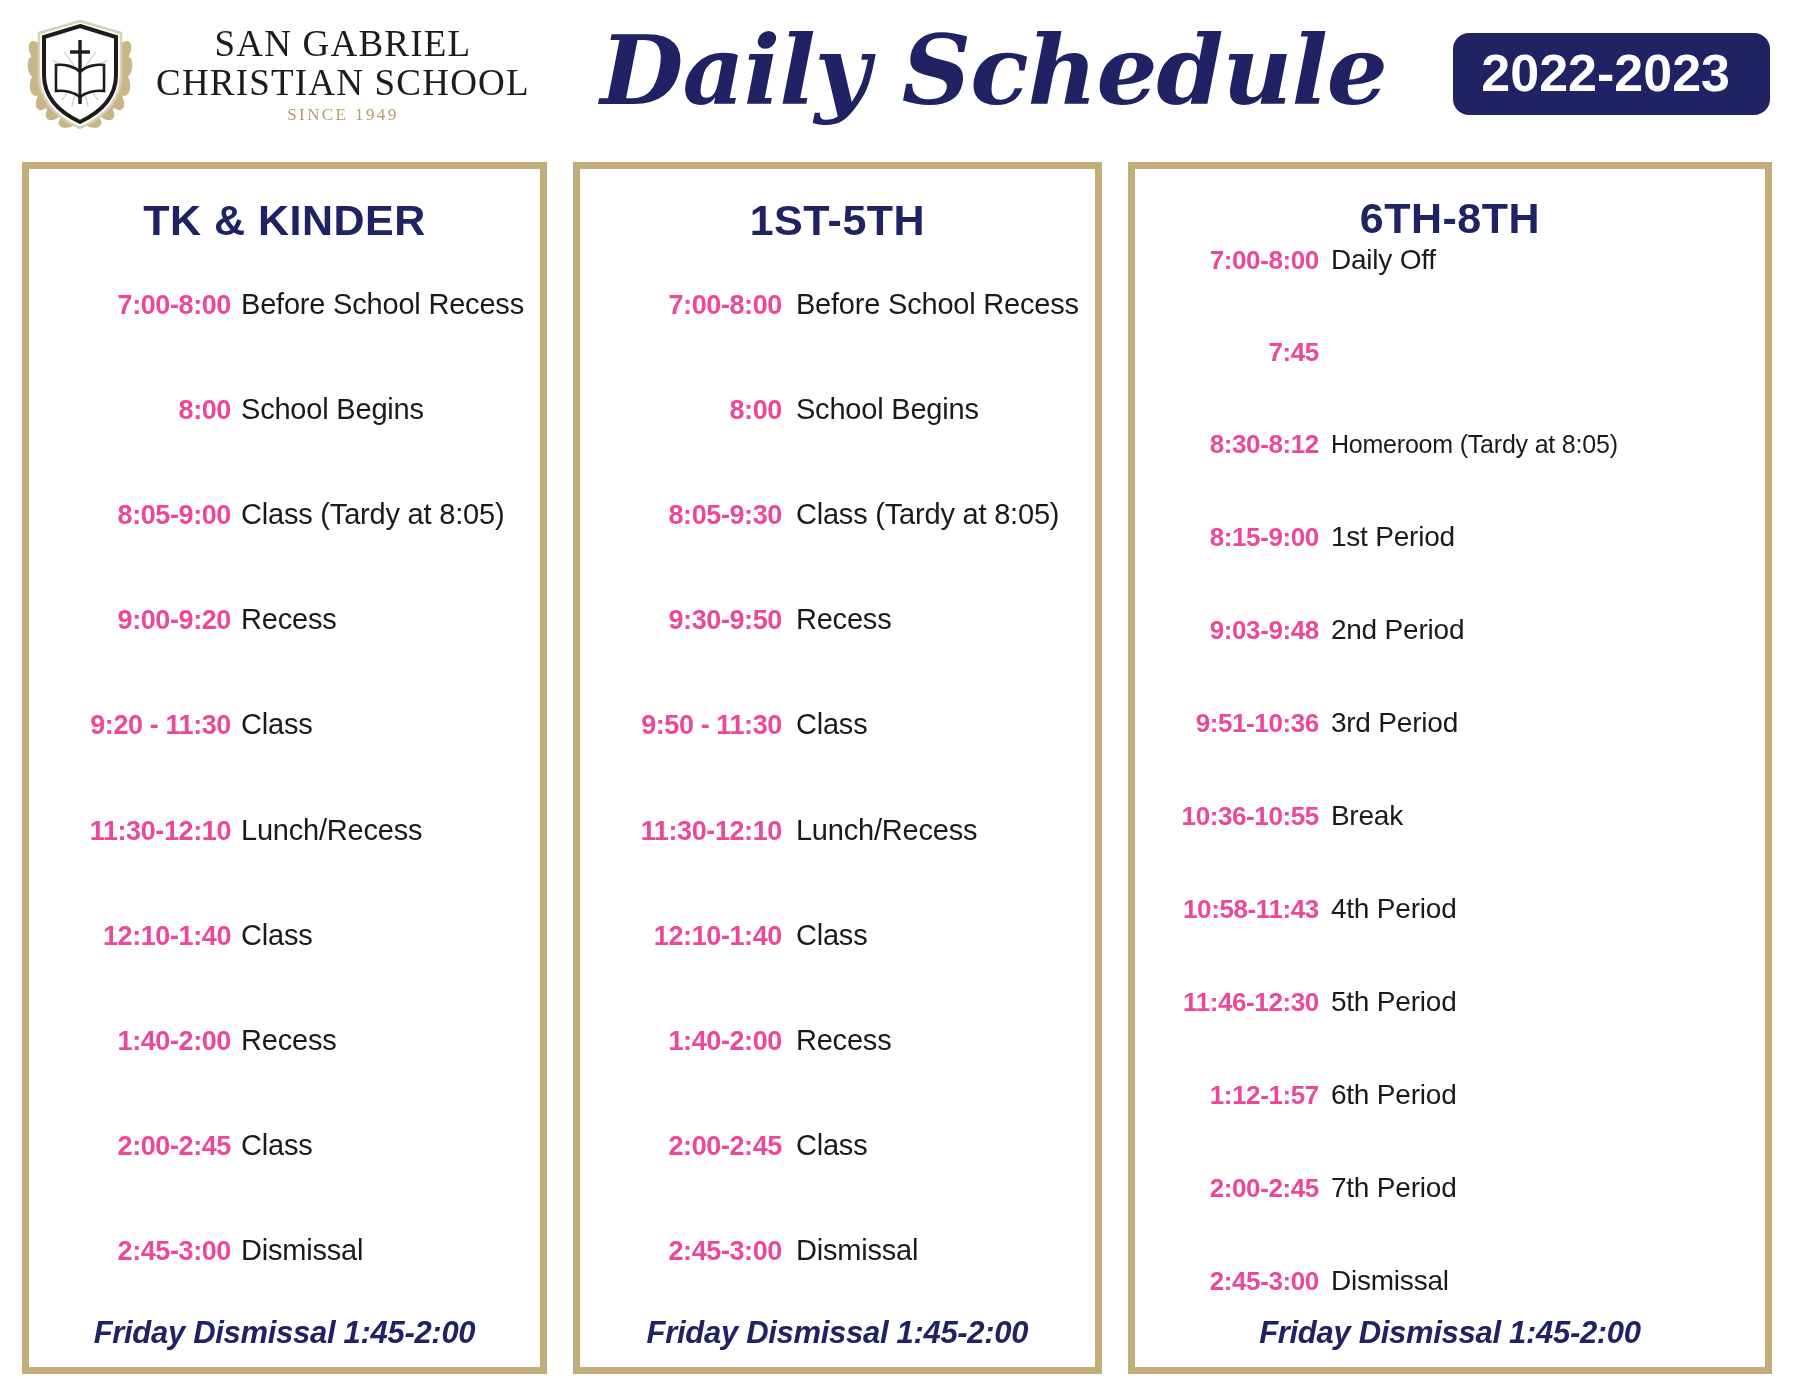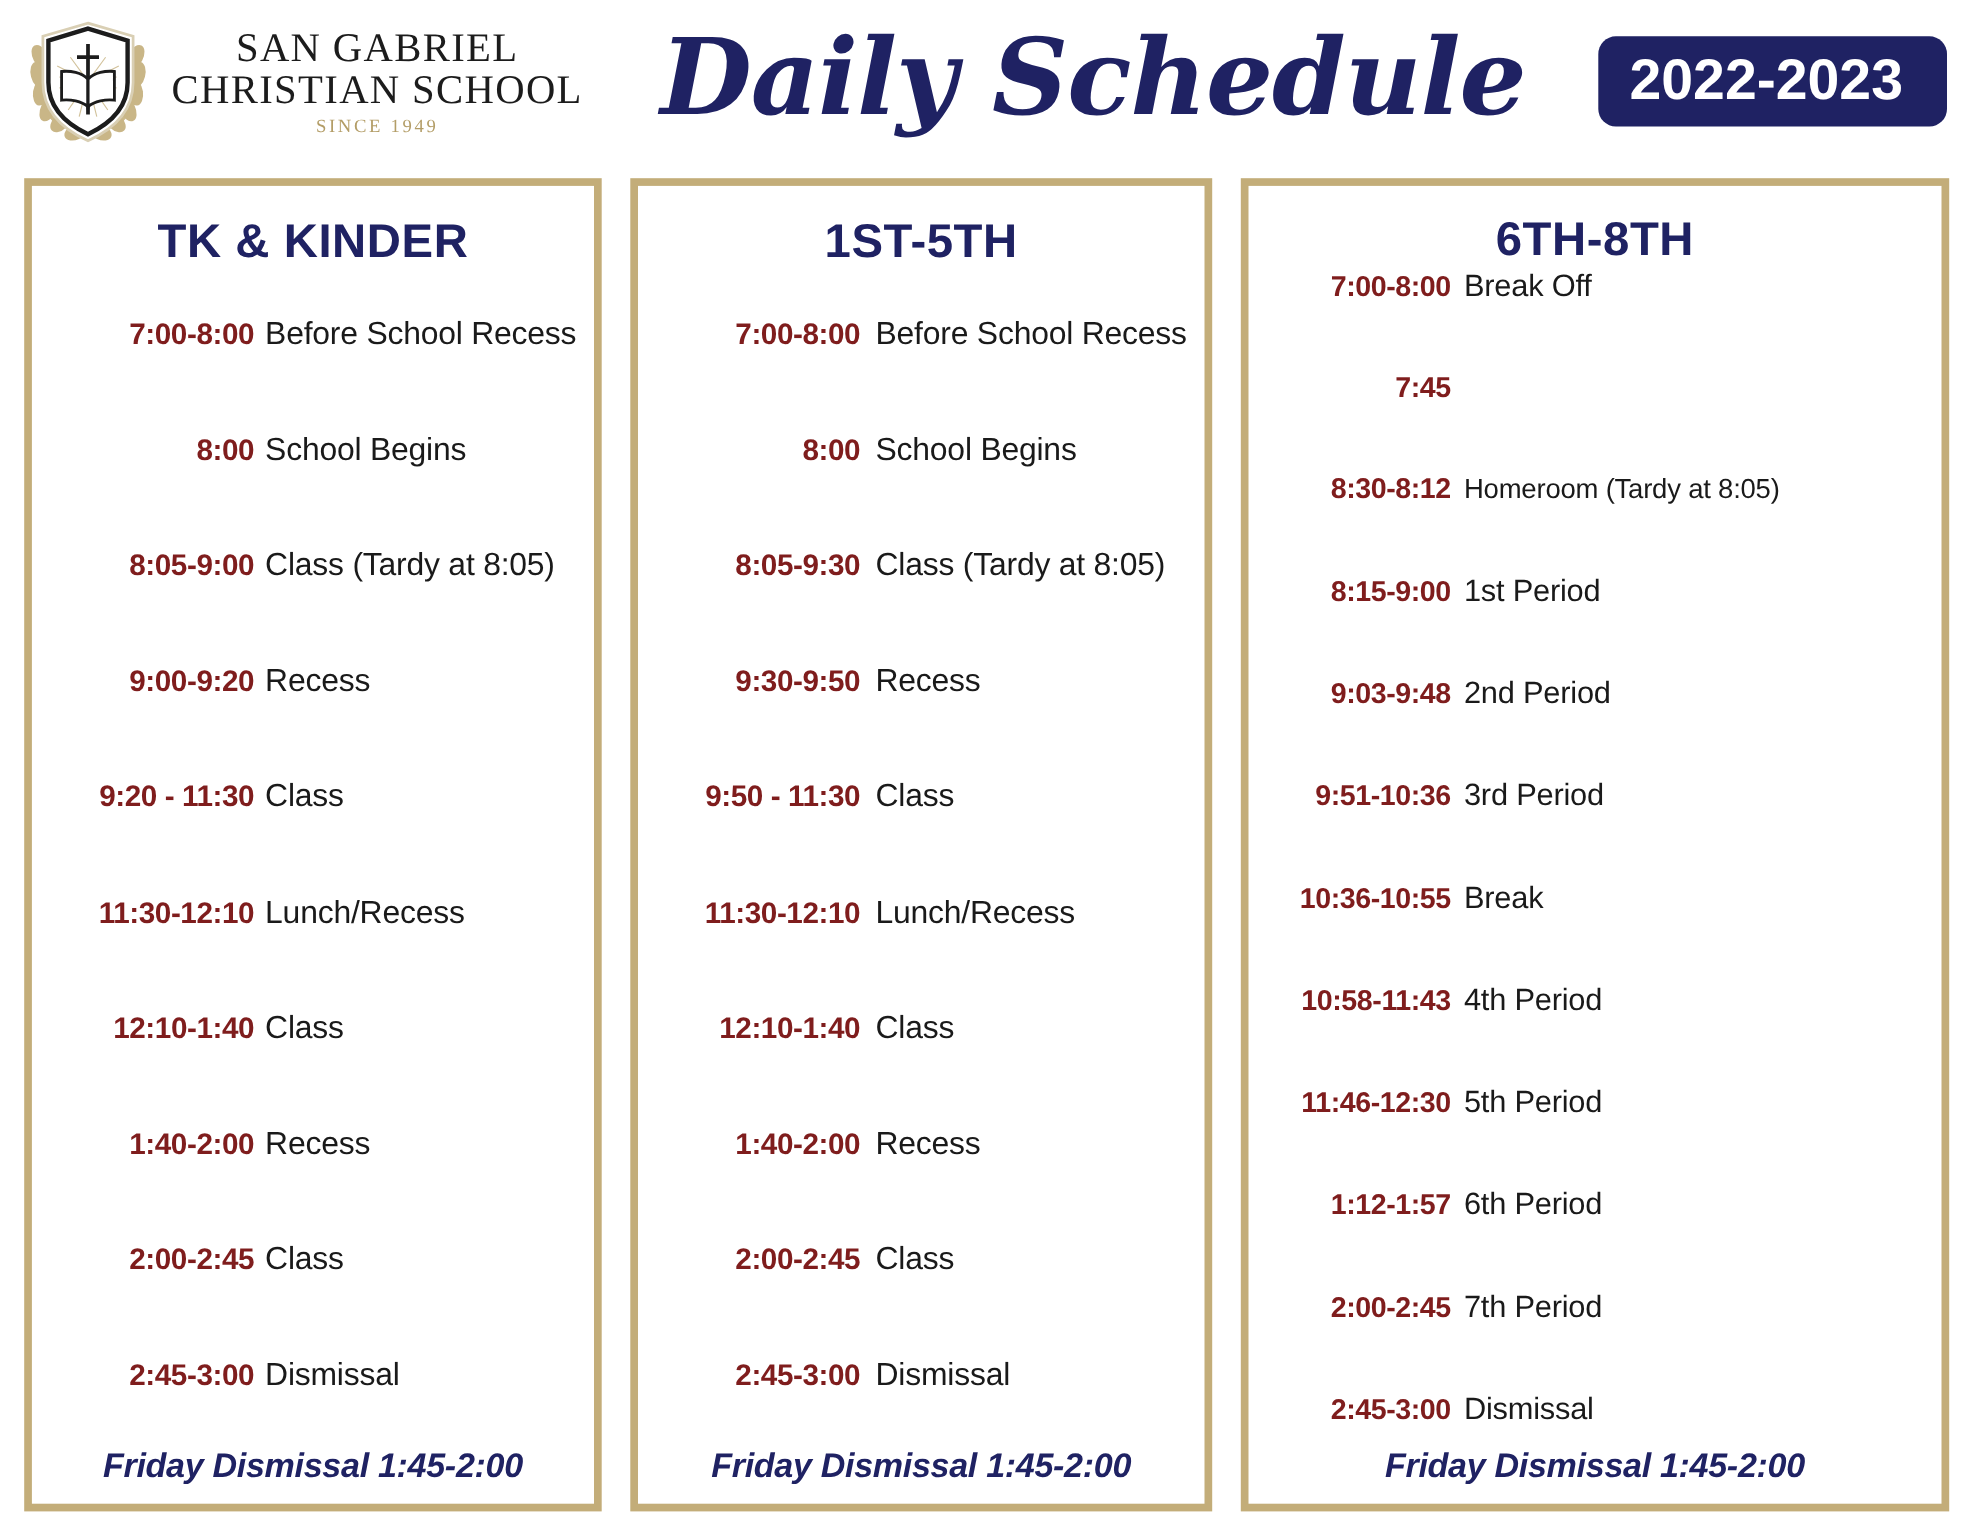--- a/index.html
+++ b/index.html
@@ -138,21 +138,21 @@
   .card.c3 .rows { justify-content: space-between; padding-bottom: 6px; }
 
   .row {
     display: flex;
     align-items: baseline;
     white-space: nowrap;
   }
   .row .time {
     font-weight: bold;
     font-size: 27px;
-    color: #7f1d1d;
+    color: #ec4899;
     letter-spacing: -0.4px;
     flex: 0 0 auto;
     text-align: right;
   }
   .row .label {
     font-size: 29px;
     font-weight: 300;
     color: #1a1a1a;
     flex: 1 1 auto;
     letter-spacing: -0.2px;
@@ -349,21 +349,21 @@
       </div>
     </div>
     <div class="friday">Friday Dismissal 1:45-2:00</div>
   </div>
 
   <div class="card c3">
     <div class="card-title">6TH-8TH</div>
     <div class="rows">
       <div class="row">
         <span class="time">7:00-8:00</span>
-        <span class="label">Break Off</span>
+        <span class="label">Daily Off</span>
       </div>
       <div class="row">
         <span class="time">7:45</span>
       </div>
       <div class="row small">
         <span class="time">8:30-8:12</span>
         <span class="label">Homeroom (Tardy at 8:05)</span>
       </div>
       <div class="row">
         <span class="time">8:15-9:00</span>

